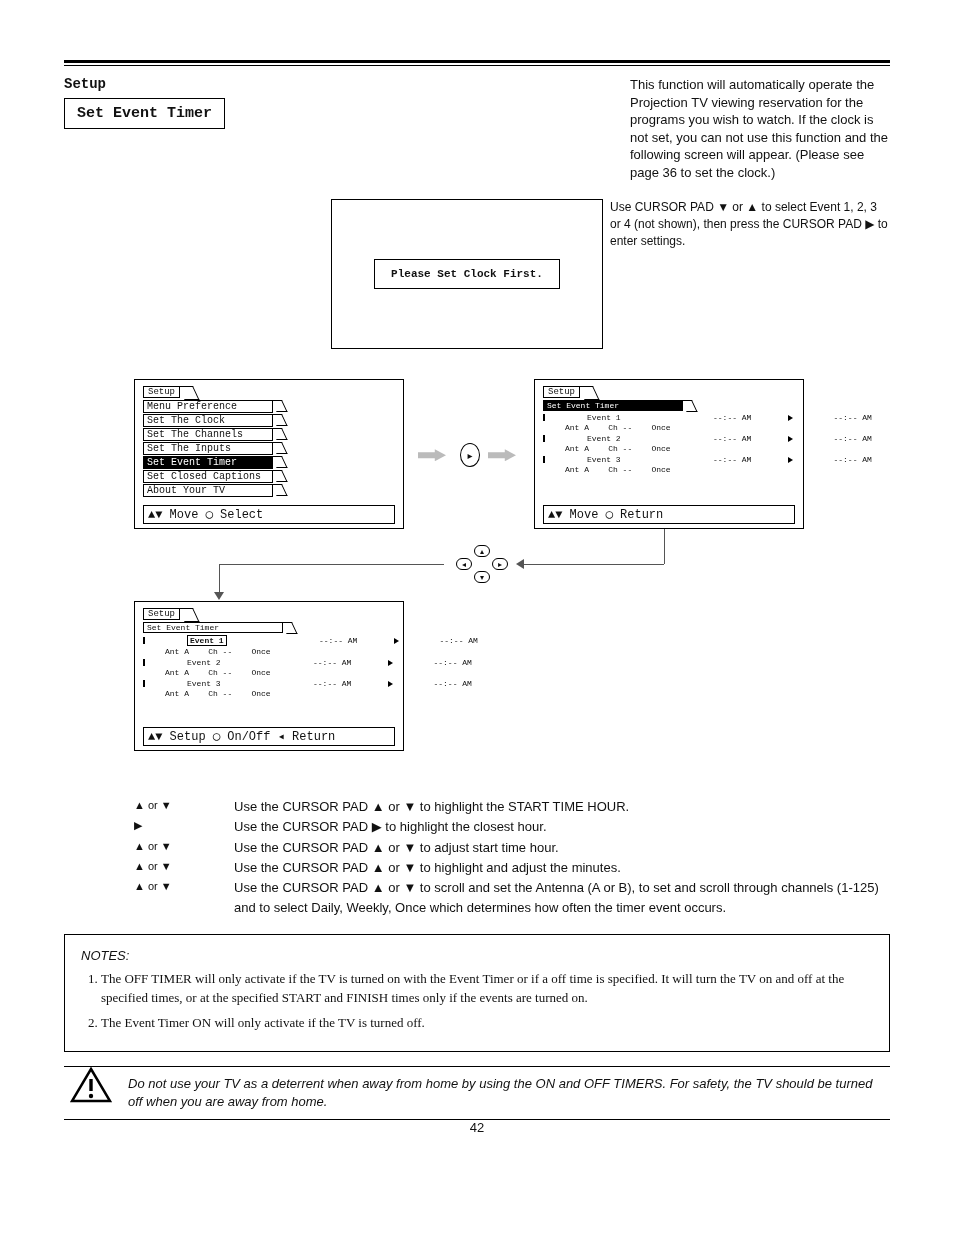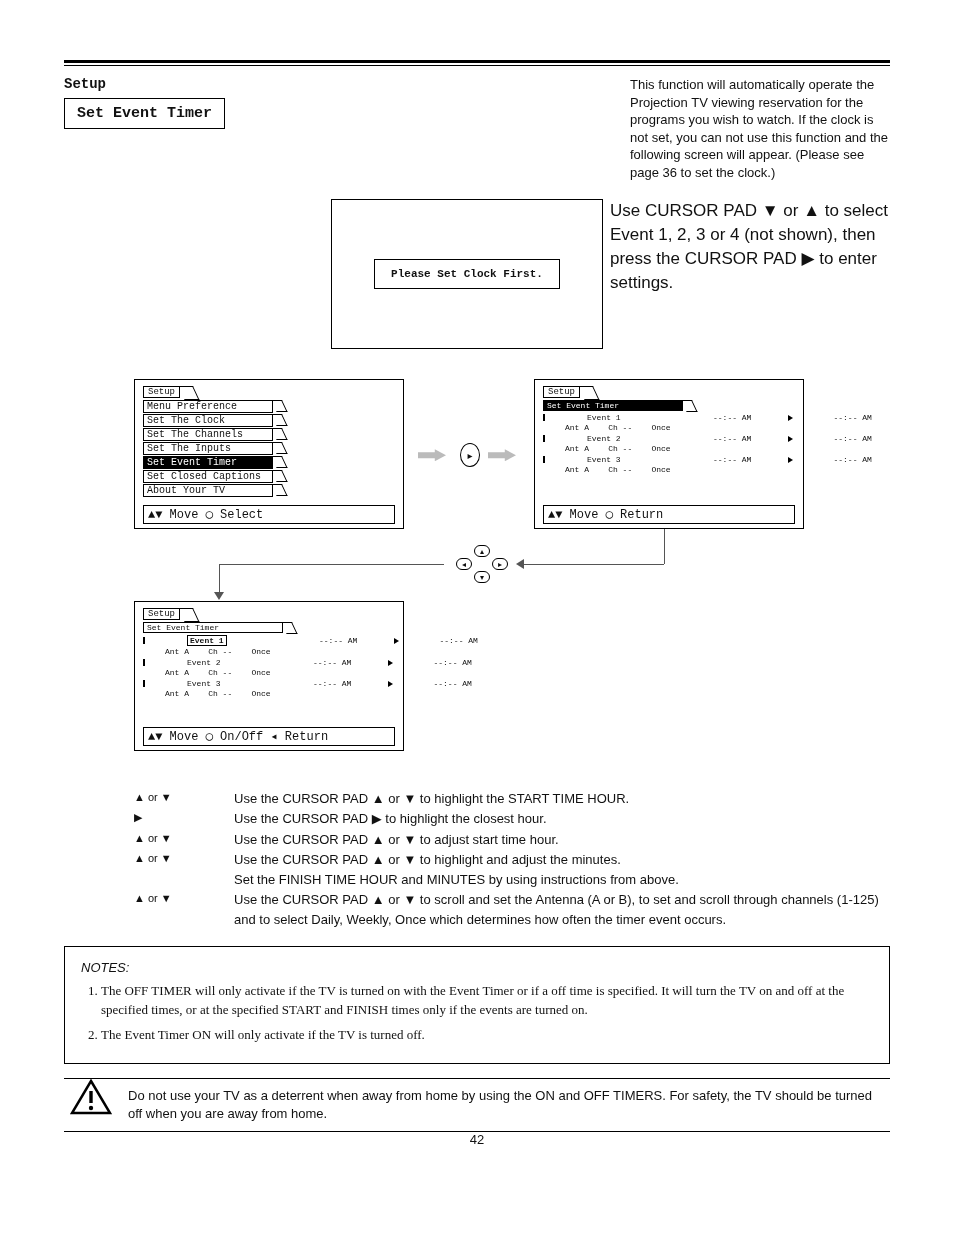--- a/index.html
+++ b/index.html
@@ -40,21 +40,21 @@
     display: flex; align-items: center; justify-content: center;
     margin-left: 0px; margin-right: 0px;
   }
   .clock-msg {
     border: 1px solid #000;
     padding: 8px 16px;
     font-family: "Courier New", monospace;
     font-size: 11px;
     font-weight: bold;
   }
-  .intro-right { width: 280px; font-size: 17px; line-height: 1.4; }
+  .intro-right { width: 280px; font-size: 12px; line-height: 1.4; }
 
   .flow-area {
     position: relative;
     margin-top: 30px;
     height: 400px;
   }
   .screen {
     position: absolute;
     border: 1px solid #000;
     width: 270px;
@@ -157,21 +157,21 @@
   }
   .tri-left {
     width: 0; height: 0;
     border-top: 5px solid transparent;
     border-bottom: 5px solid transparent;
     border-right: 8px solid #555;
     position: absolute;
   }
 
   .instructions {
-    margin-top: 10px;
+    margin-top: 18px;
     font-size: 13px;
     line-height: 1.55;
   }
   .instructions .row {
     display: flex;
     align-items: flex-start;
   }
   .instructions .icons {
     min-width: 100px;
   }
@@ -204,20 +204,21 @@
   .warn-triangle {
     width: 42px; height: 36px;
     position: relative;
   }
   .warn-triangle svg { width: 42px; height: 36px; }
   .warn-text {
     flex: 1;
     padding: 8px 10px;
     font-size: 13px;
     line-height: 1.4;
+    font-style: italic;
   }
   .page-num { text-align: center; font-size: 13px; }
 
   .osd-sub {
     border: 1px solid #000;
     padding: 0 3px;
     font-size: 8px;
     width: 140px;
     position: relative;
     margin-top: 2px;
@@ -328,44 +329,40 @@
     <span class="osd-title">Setup</span>
     <div class="osd-sub">Set Event Timer</div>
     <div style="margin-top:2px;">
       <div class="event-line"><span class="checkbox"></span><span class="ev-label boxed">Event 1</span>&nbsp;&nbsp;&nbsp;<span>--:-- AM</span><span class="ev-arrow"></span><span>--:-- AM</span></div>
       <div class="event-sub"><span>Ant A</span>    <span>Ch --</span>    <span>Once</span></div>
       <div class="event-line"><span class="checkbox"></span><span class="ev-label">Event 2</span>&nbsp;&nbsp;&nbsp;<span>--:-- AM</span><span class="ev-arrow"></span><span>--:-- AM</span></div>
       <div class="event-sub"><span>Ant A</span>    <span>Ch --</span>    <span>Once</span></div>
       <div class="event-line"><span class="checkbox"></span><span class="ev-label">Event 3</span>&nbsp;&nbsp;&nbsp;<span>--:-- AM</span><span class="ev-arrow"></span><span>--:-- AM</span></div>
       <div class="event-sub"><span>Ant A</span>    <span>Ch --</span>    <span>Once</span></div>
     </div>
-    <div class="footer-bar">▲▼ Move   ◯ On/Off   ◂ Return</div>
+    <div class="footer-bar">▲▼ Setup   ◯ On/Off   ◂ Return</div>
   </div>
 </div>
 
 <div class="instructions" style="margin-left:70px;">
   <div class="row">
     <div class="icons tri">▲ or ▼</div>
     <div>Use the CURSOR PAD ▲ or ▼ to highlight the START TIME HOUR.</div>
   </div>
   <div class="row">
     <div class="icons tri">▶</div>
     <div>Use the CURSOR PAD ▶ to highlight the closest hour.</div>
   </div>
   <div class="row">
     <div class="icons tri">▲ or ▼</div>
     <div>Use the CURSOR PAD ▲ or ▼ to adjust start time hour.</div>
   </div>
   <div class="row">
     <div class="icons tri">▲ or ▼</div>
     <div>Use the CURSOR PAD ▲ or ▼ to highlight and adjust the minutes.</div>
-  </div>
-  <div class="row">
-    <div class="icons tri"></div>
-    <div>Set the FINISH TIME HOUR and MINUTES by using instructions from above.</div>
   </div>
   <div class="row">
     <div class="icons tri">▲ or ▼</div>
     <div>Use the CURSOR PAD ▲ or ▼ to scroll and set the Antenna (A or B), to set and scroll through channels (1-125) and to select Daily, Weekly, Once which determines how often the timer event occurs.</div>
   </div>
 </div>
 
 <div class="note-box">
   <em>NOTES:</em>
   <ol>

